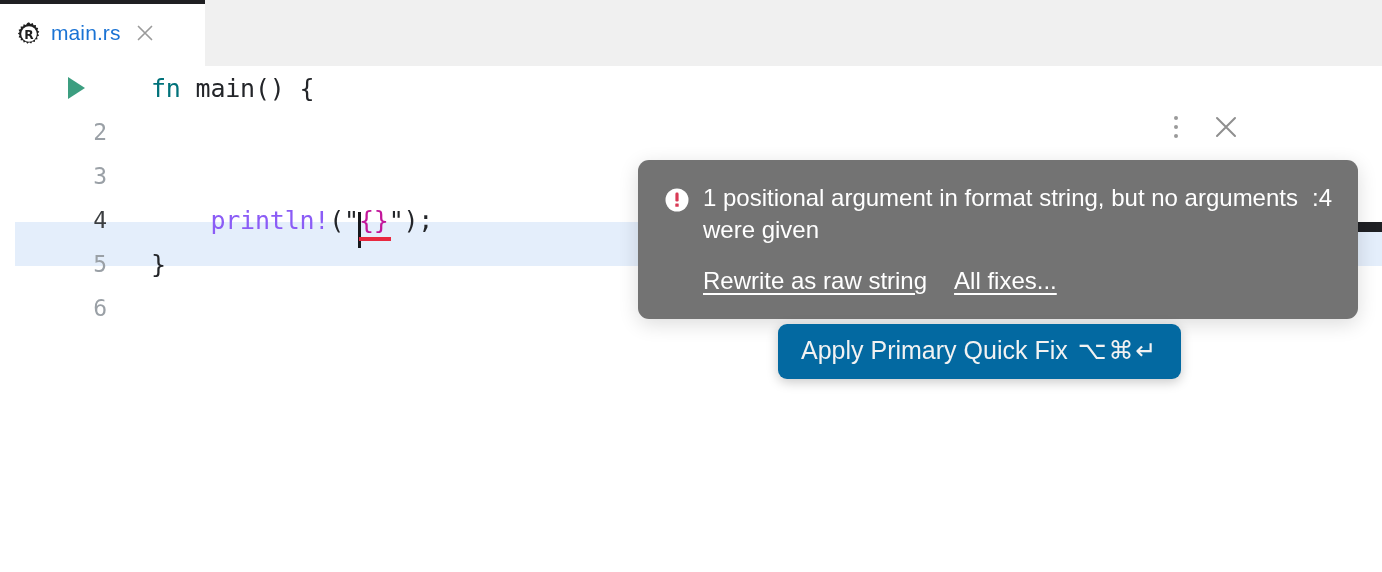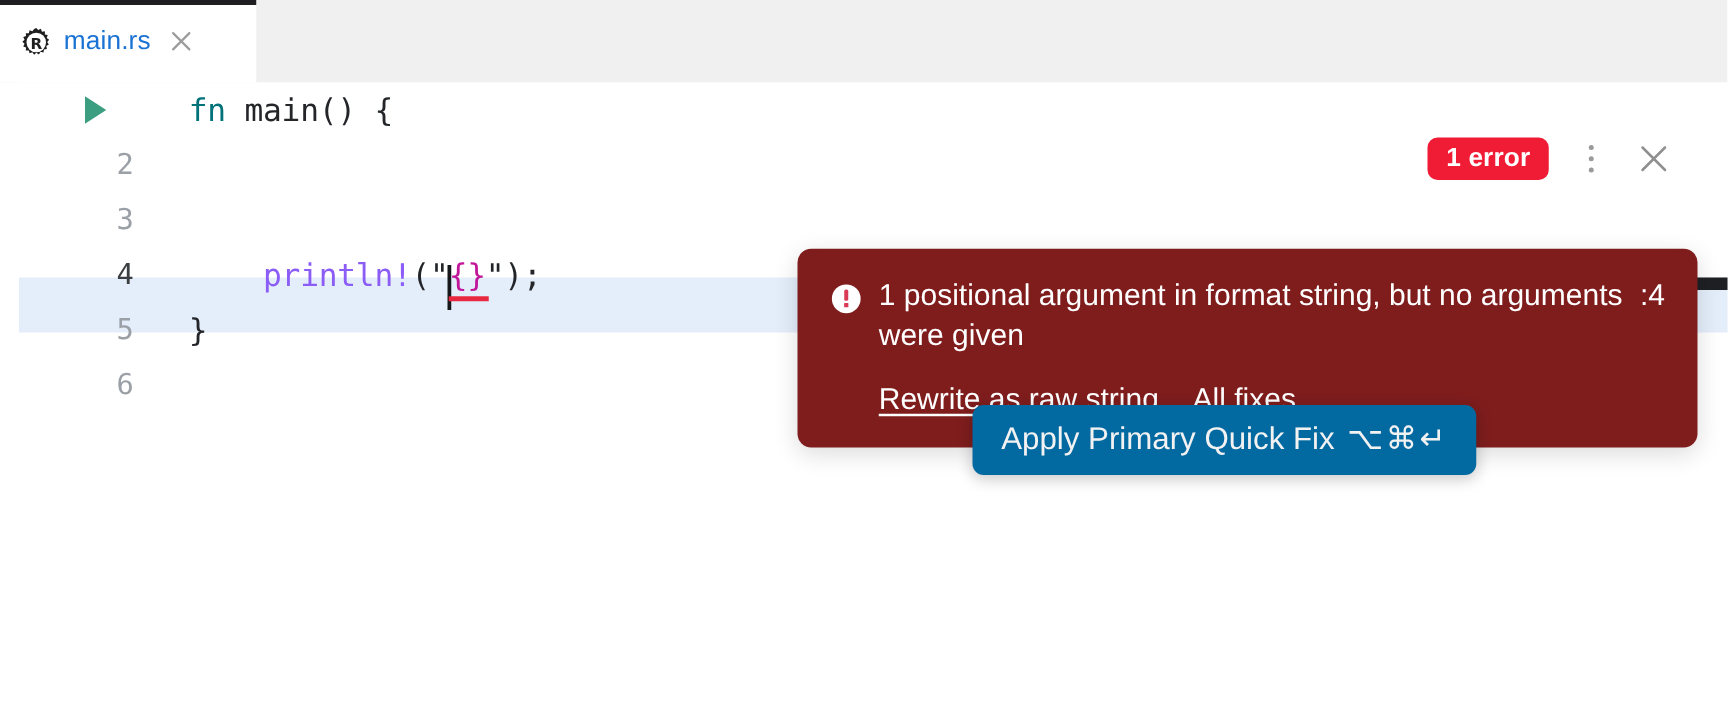--- a/index.html
+++ b/index.html
@@ -211,26 +211,25 @@
     height: 40px;
     margin-left: 10px;
   }
 
   
   .err-popup {
     position: absolute;
     left: 638px;
     top: 160px;
     width: 720px;
-    background: #7f1d1d;
+    background: #737373;
     border-radius: 11px;
     box-shadow: 0 5px 20px rgba(0,0,0,0.14);
     padding: 22px 26px 24px 26px;
     box-sizing: border-box;
-    margin-top: 39px;
   }
   .err-row {
     display: flex;
     align-items: flex-start;
   }
   .err-icon {
     flex: 0 0 26px;
     width: 26px; height: 26px;
     margin-right: 13px;
     margin-top: 5px;
@@ -343,21 +342,20 @@
 
     <div class="row">
       <div class="gutter">6</div>
       <div class="code"></div>
     </div>
 
   </div>
 </div>
 
 <div class="err-toolbar">
-  <div class="err-badge">1 error</div>
   <div class="kebab">
     <i></i>
     <i></i>
     <i></i>
   </div>
   <svg class="xclose" viewBox="0 0 40 40">
     <path d="M11 11 L29 29 M29 11 L11 29" stroke="#8f8f8f" stroke-width="2" fill="none" stroke-linecap="round"></path>
   </svg>
 </div>
 

